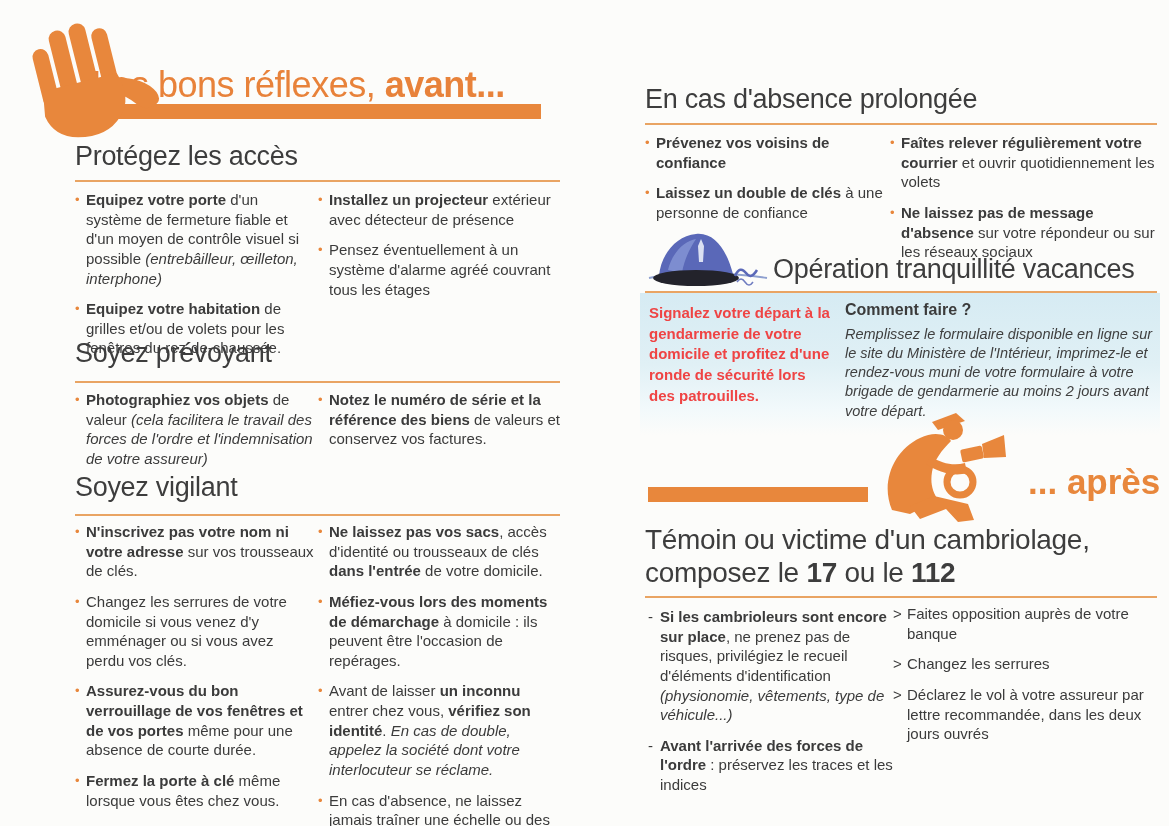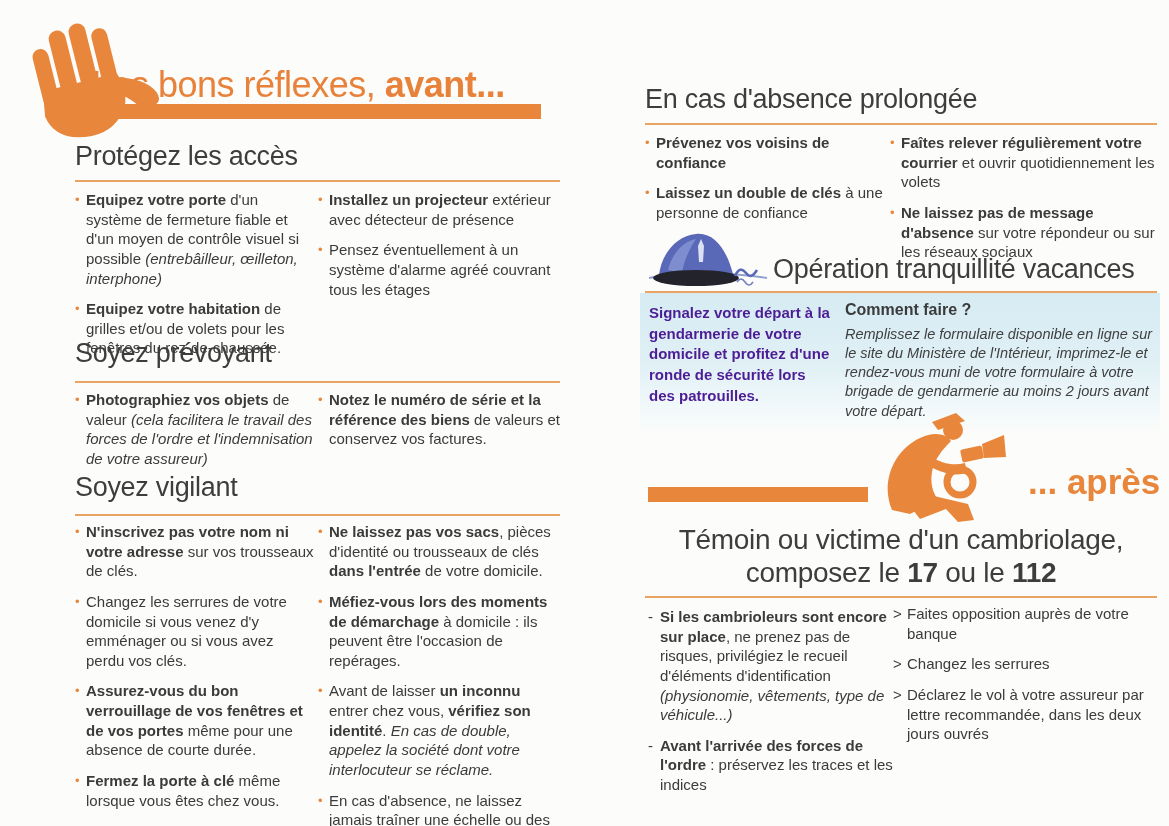--- a/index.html
+++ b/index.html
@@ -18,26 +18,26 @@
   .col{font-size:15px;line-height:1.31;}
   .item{display:flex;margin-bottom:11px;}
   .marker{flex:0 0 11px;color:#e8873c;font-size:13px;line-height:19px;}
   .dash .marker{flex:0 0 12px;color:#3b3b3b;font-size:15px;}
   .gt .marker{flex:0 0 14px;color:#3b3b3b;font-size:15px;}
   .btxt{flex:1;}
   .sb{font-weight:bold;}
   .si{font-style:italic;}
   
   .panel{background:linear-gradient(180deg,#d6ebf3 0%,#e0f0f5 50%,#f2f9fb 82%,#fcfcfa 100%);}
-  .signalez{font-size:15px;font-weight:bold;line-height:1.38;color:#4c1d95;}
+  .signalez{font-size:15px;font-weight:bold;line-height:1.38;color:#ef4444;}
   .comment-h{font-size:16px;font-weight:bold;color:#3b3b3b;margin-bottom:6px;}
   .comment-b{font-size:14.5px;font-style:italic;line-height:1.32;color:#3f3f3f;}
   
   .apres-label{font-size:35px;font-weight:bold;color:#e8873c;white-space:nowrap;margin-left:16px;}
-  .camb{font-size:28px;color:#3d3d3d;text-align:center;letter-spacing:-0.3px;white-space:nowrap;}
+  .camb{font-size:28px;color:#3d3d3d;letter-spacing:-0.3px;white-space:nowrap;}
   .after-h{font-size:15px;line-height:1.31;margin-bottom:3px;}
   svg{display:block;}
 </style>
 </head>
 <body>
 
 <div class="page">
 
   <span class="abs" style="left:20px;top:20px;width:140px;height:128px;z-index:2">
     <svg width="140" height="128" viewBox="0 0 140 128">
@@ -109,21 +109,21 @@
         <span class="btxt"><span class="sb">Assurez-vous du bon verrouillage de vos fenêtres et de vos portes</span><span> même pour une absence de courte durée.</span></span>
       </div>
       <div class="item">
         <span class="marker">•</span>
         <span class="btxt"><span class="sb">Fermez la porte à clé</span><span> même lorsque vous êtes chez vous.</span></span>
       </div>
     </div>
   <div class="abs col" style="left:318px;top:522px;width:245px">
       <div class="item">
         <span class="marker">•</span>
-        <span class="btxt"><span class="sb">Ne laissez pas vos sacs</span><span>, pièces d'identité ou trousseaux de clés </span><span class="sb">dans l'entrée</span><span> de votre domicile.</span></span>
+        <span class="btxt"><span class="sb">Ne laissez pas vos sacs</span><span>, accès d'identité ou trousseaux de clés </span><span class="sb">dans l'entrée</span><span> de votre domicile.</span></span>
       </div>
       <div class="item">
         <span class="marker">•</span>
         <span class="btxt"><span class="sb">Méfiez-vous lors des moments de démarchage</span><span> à domicile : ils peuvent être l'occasion de repérages.</span></span>
       </div>
       <div class="item">
         <span class="marker">•</span>
         <span class="btxt"><span>Avant de laisser </span><span class="sb">un inconnu</span><span> entrer chez vous, </span><span class="sb">vérifiez son identité</span><span>. </span><span class="si">En cas de double, appelez la société dont votre interlocuteur se réclame.</span></span>
       </div>
       <div class="item">

